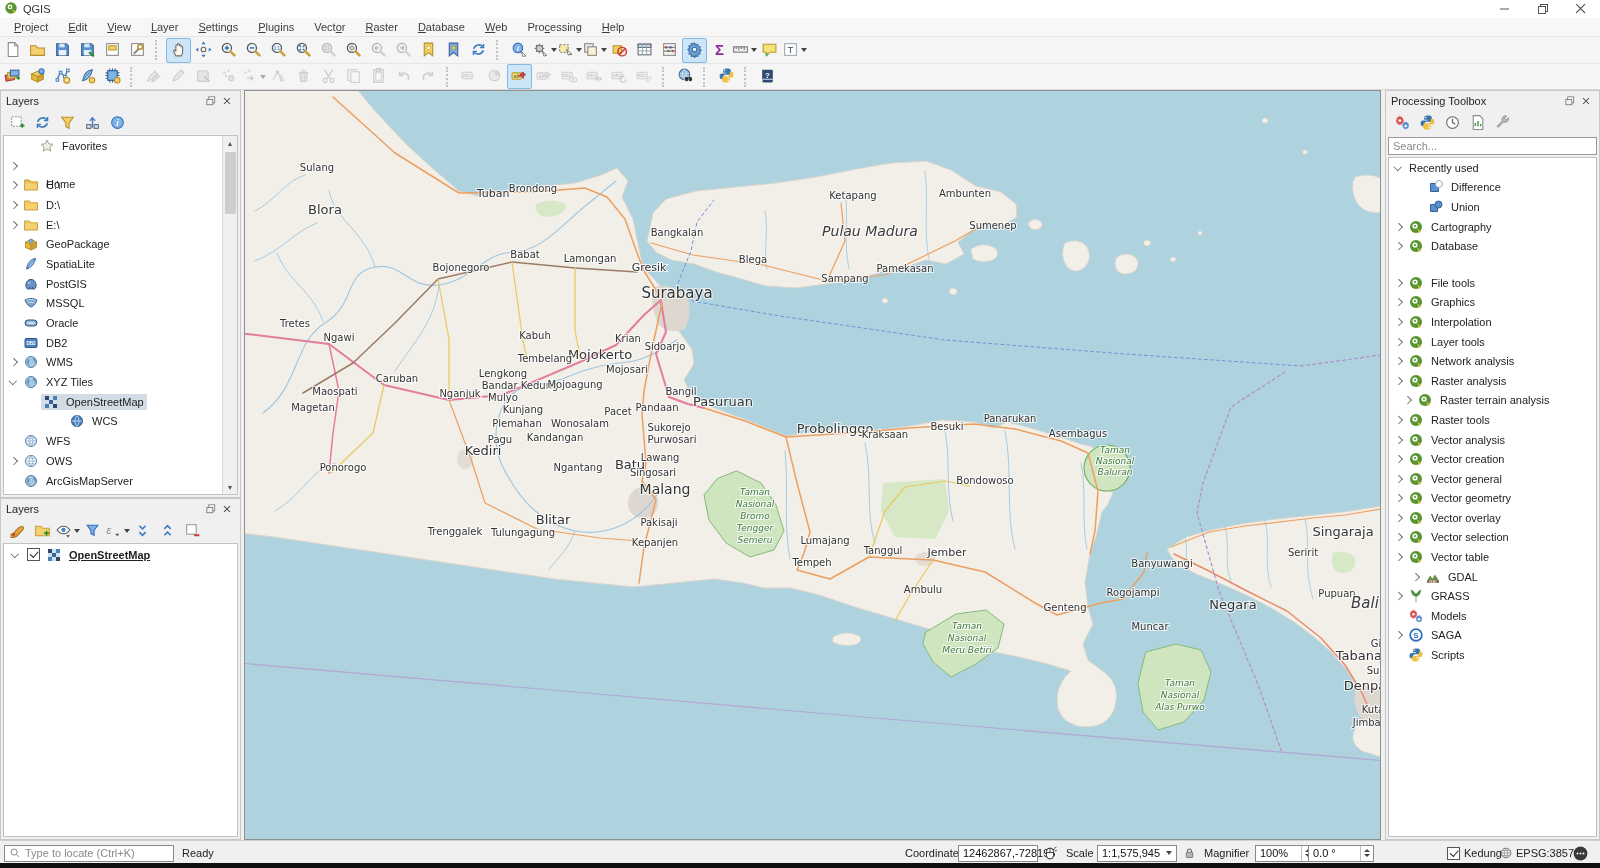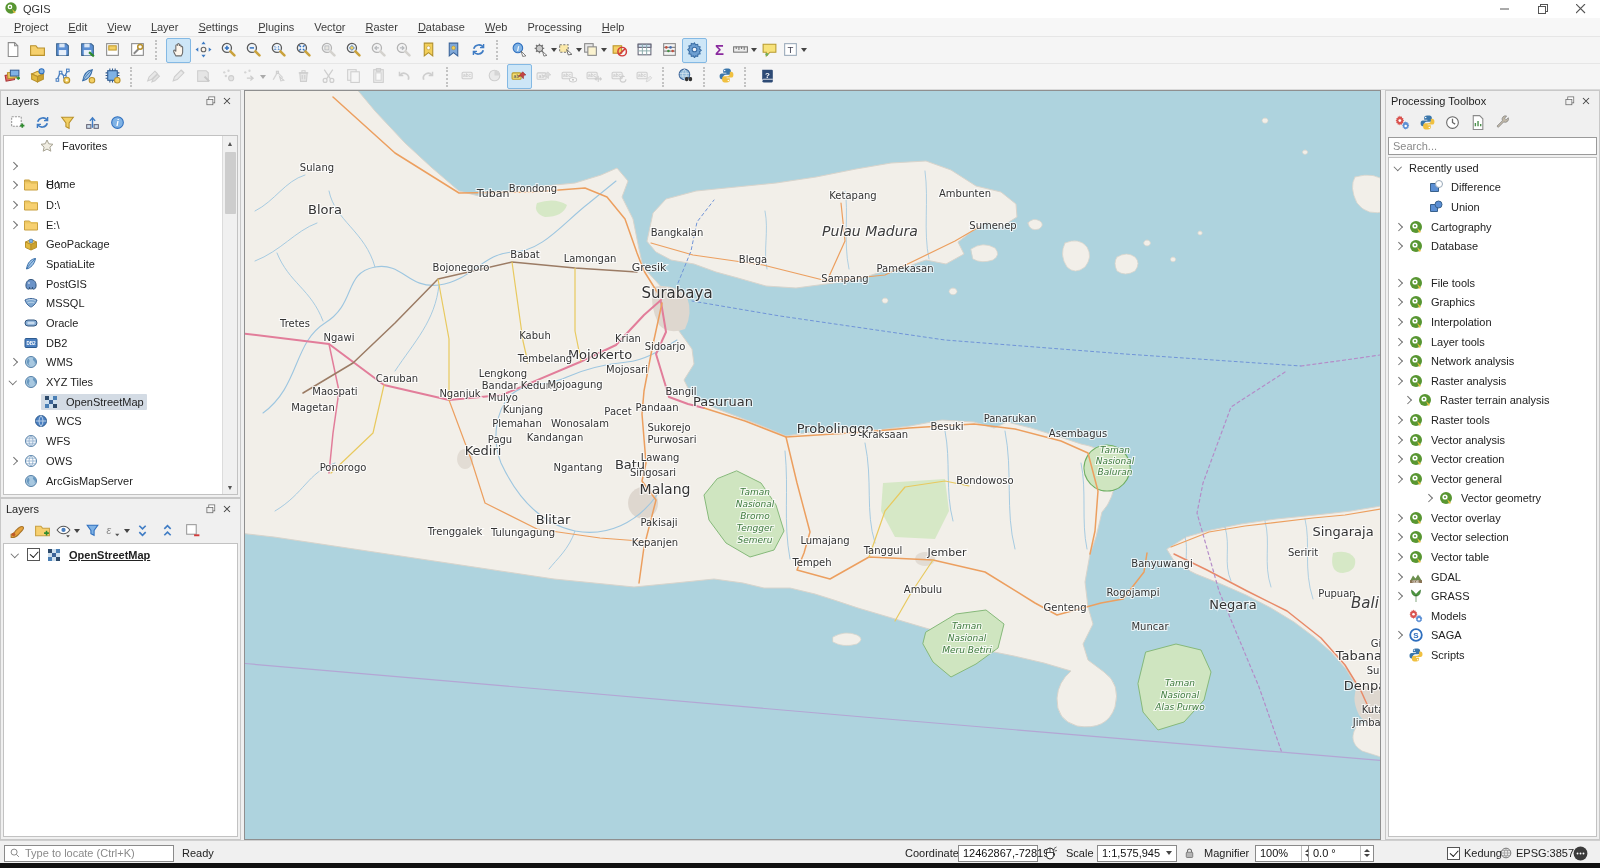--- a/index.html
+++ b/index.html
@@ -739,21 +739,21 @@
               <rect x="2" y="2" width="4" height="4" fill="#2d4a6b"></rect>
               <rect x="10" y="2" width="4" height="4" fill="#4a7fb5"></rect>
               <rect x="6" y="6" width="4" height="4" fill="#3a6398"></rect>
               <rect x="2" y="10" width="4" height="4" fill="#4a7fb5"></rect>
               <rect x="10" y="10" width="4" height="4" fill="#2d4a6b"></rect>
             </svg>
           </span>
           <span class="lbl">OpenStreetMap</span>
         </span>
       </div>
-      <div class="trow" style="height: 19.7px; padding-left: 12px;">
+      <div class="trow" style="height: 19.7px; padding-left: 6px; gap: 42px;">
         <span class="chev"></span>
         <span style="display: inline-flex; align-items: center;">
           <span class="ticon">
             <svg viewBox="0 0 16 16">
               <circle cx="8" cy="8" r="5.5" fill="#4a7fc0" stroke="#2d5a8f"></circle>
               <path d="M2.5 8h11M8 2.5a8.5 8.5 0 0 1 0 11M8 2.5a8.5 8.5 0 0 0 0 11" fill="none" stroke="#cfe0f0" stroke-width=".8"></path>
             </svg>
           </span>
           <span class="lbl">WCS</span>
         </span>
@@ -1299,21 +1299,21 @@
             <svg viewBox="0 0 16 16">
               <circle cx="8" cy="8" r="6" fill="#589632"></circle>
               <circle cx="7" cy="7" r="2.6" fill="#fff"></circle>
               <circle cx="7" cy="7" r="1.1" fill="#589632"></circle>
               <path d="M9 9l4.2 4-2 .7z" fill="#f0c040"></path>
             </svg>
           </span>
           <span class="lbl">Vector general</span>
         </span>
       </div>
-      <div class="trow" style="height: 19.6px; padding-left: 2px; margin-left: 30px;">
+      <div class="trow" style="height: 19.6px; padding-left: 2px;">
         <span class="chev r"></span>
         <span style="display: inline-flex; align-items: center;">
           <span class="ticon">
             <svg viewBox="0 0 16 16">
               <circle cx="8" cy="8" r="6" fill="#589632"></circle>
               <circle cx="7" cy="7" r="2.6" fill="#fff"></circle>
               <circle cx="7" cy="7" r="1.1" fill="#589632"></circle>
               <path d="M9 9l4.2 4-2 .7z" fill="#f0c040"></path>
             </svg>
           </span>
@@ -1355,21 +1355,21 @@
             <svg viewBox="0 0 16 16">
               <circle cx="8" cy="8" r="6" fill="#589632"></circle>
               <circle cx="7" cy="7" r="2.6" fill="#fff"></circle>
               <circle cx="7" cy="7" r="1.1" fill="#589632"></circle>
               <path d="M9 9l4.2 4-2 .7z" fill="#f0c040"></path>
             </svg>
           </span>
           <span class="lbl">Vector table</span>
         </span>
       </div>
-      <div class="trow" style="height: 19.6px; padding-left: 2px;">
+      <div class="trow" style="height: 19.6px; padding-left: 19px;">
         <span class="chev r"></span>
         <span style="display: inline-flex; align-items: center;">
           <span class="ticon">
             <svg viewBox="0 0 16 16">
               <path d="M2 12l3-5.5 2.5 3L10 5.5l4 6.5z" fill="#6b8f4e"></path>
               <rect x="2" y="11.2" width="12" height="2.8" fill="#8a7355"></rect>
               <text x="8" y="13.6" font-size="2.6" text-anchor="middle" fill="#fff">GDAL</text>
             </svg>
           </span>
           <span class="lbl">GDAL</span>

